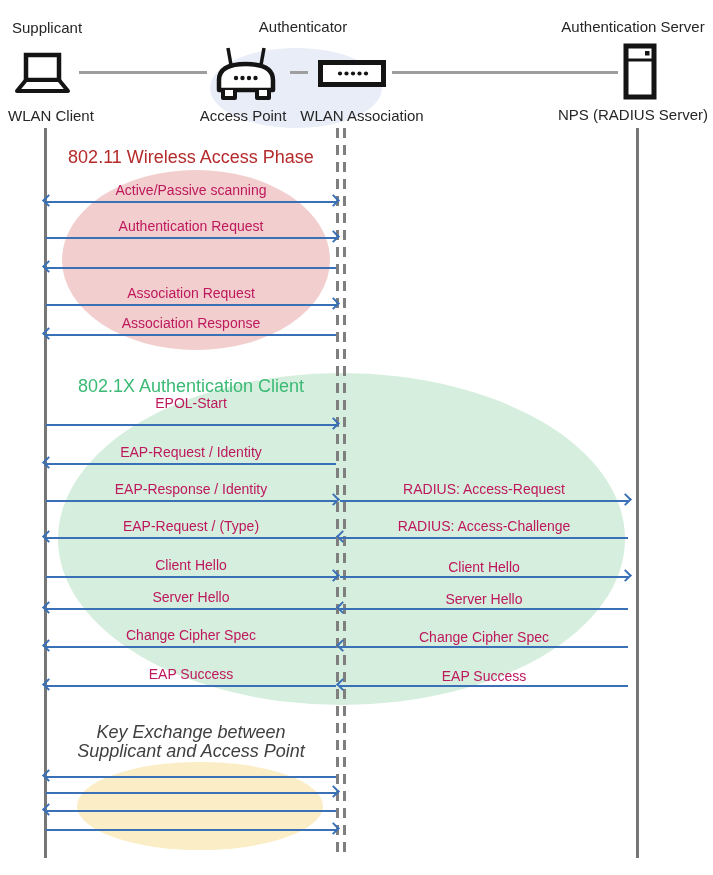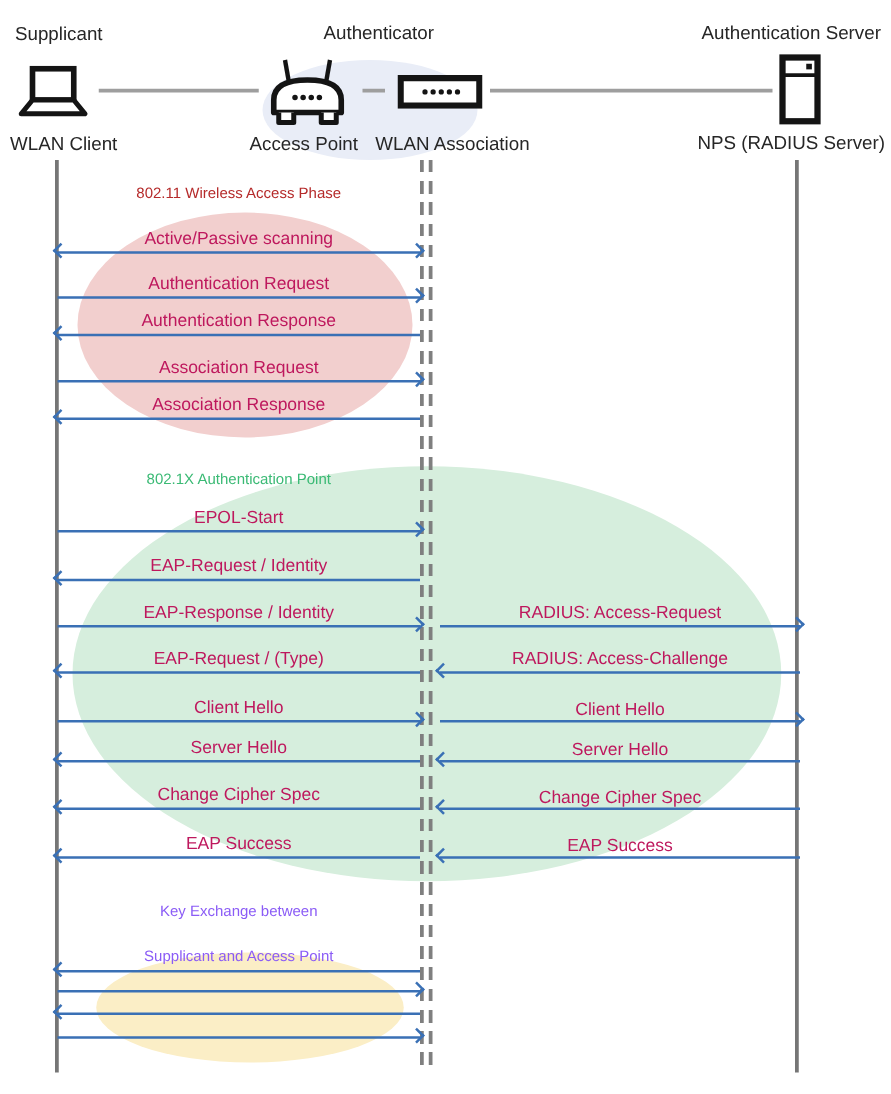--- a/index.html
+++ b/index.html
@@ -7,34 +7,34 @@
   #canvas{position:relative;width:713px;height:875px;background:#ffffff;overflow:hidden;}
   .abs{position:absolute;}
   .ellipse{position:absolute;border-radius:50%;}
   .role{position:absolute;font-size:15px;color:#262626;white-space:nowrap;}
   .devlabel{position:absolute;font-size:15px;color:#262626;white-space:nowrap;}
   .center{text-align:center;}
   .lifeline{position:absolute;width:3px;background:#767676;}
   .dashline{position:absolute;width:3px;
     background:repeating-linear-gradient(to bottom,#7F7F7F 0 10px,transparent 10px 17px);}
   .hline{position:absolute;height:3px;background:#9E9E9E;}
-  .phase-title{position:absolute;font-size:12px;text-align:center;white-space:nowrap;}
+  .phase-title{position:absolute;font-size:18px;text-align:center;white-space:nowrap;}
   .msg-label{position:absolute;font-size:14px;color:#be185d;text-align:center;white-space:nowrap;}
   .arrow{position:absolute;height:2px;background:#3A70B5;}
   .seg-l{left:46px;width:290px;}
-  .seg-r{left:352px;width:288px;}
+  .seg-r{left:340px;width:288px;}
   .arrow.l::before,.arrow.b::before{
     content:"";position:absolute;left:-2px;top:-5px;width:7px;height:7px;
     border-left:2.5px solid #3A70B5;border-bottom:2.5px solid #3A70B5;transform:rotate(45deg);}
   .arrow.r::after,.arrow.b::after{
     content:"";position:absolute;right:-2px;top:-5px;width:7px;height:7px;
     border-top:2.5px solid #3A70B5;border-right:2.5px solid #3A70B5;transform:rotate(45deg);}
   .c-red{color:#B52A2A;}
   .c-green{color:#3BBA75;}
-  .c-orange{color:#8b5cf6;}
+  .c-orange{color:#404040;font-style:italic;}
   .e-pink{background:#F2CFCE;}
   .e-green{background:#D6EEDD;}
   .e-yellow{background:#FBEEC6;}
   .e-lav{background:#E9EDF7;}
 </style>
 </head>
 <body>
 
 <div id="canvas">
 
@@ -95,32 +95,31 @@
   <div class="lifeline" style="left:636px;top:128px;height:730px;"></div>
 
   <div class="phase-title c-red seg-l" style="top:147px;">802.11 Wireless Access Phase</div>
 
   <div class="msg-label seg-l" style="top:182px;">Active/Passive scanning</div>
   <div class="arrow b seg-l" style="top:201px;"></div>
 
   <div class="msg-label seg-l" style="top:218px;">Authentication Request</div>
   <div class="arrow r seg-l" style="top:237px;"></div>
 
-  <div class="msg-label seg-l" style="top:248px;">Authentication Response</div>
   <div class="arrow l seg-l" style="top:267px;"></div>
 
   <div class="msg-label seg-l" style="top:285px;">Association Request</div>
   <div class="arrow r seg-l" style="top:304px;"></div>
 
   <div class="msg-label seg-l" style="top:315px;">Association Response</div>
   <div class="arrow l seg-l" style="top:334px;"></div>
 
-  <div class="phase-title c-green seg-l" style="top:376px;">802.1X Authentication Point</div>
+  <div class="phase-title c-green seg-l" style="top:376px;">802.1X Authentication Client</div>
 
-  <div class="msg-label seg-l" style="top:405px;">EPOL-Start</div>
+  <div class="msg-label seg-l" style="top:395px;">EPOL-Start</div>
   <div class="arrow r seg-l" style="top:424px;"></div>
 
   <div class="msg-label seg-l" style="top:444px;">EAP-Request / Identity</div>
   <div class="arrow l seg-l" style="top:463px;"></div>
 
   <div class="msg-label seg-l" style="top:481px;">EAP-Response / Identity</div>
   <div class="arrow r seg-l" style="top:500px;"></div>
   <div class="msg-label seg-r" style="top:481px;">RADIUS: Access-Request</div>
   <div class="arrow r seg-r" style="top:500px;"></div>
 
@@ -143,20 +142,20 @@
   <div class="arrow l seg-l" style="top:646px;"></div>
   <div class="msg-label seg-r" style="top:629px;">Change Cipher Spec</div>
   <div class="arrow l seg-r" style="top:646px;"></div>
 
   <div class="msg-label seg-l" style="top:666px;">EAP Success</div>
   <div class="arrow l seg-l" style="top:685px;"></div>
   <div class="msg-label seg-r" style="top:668px;">EAP Success</div>
   <div class="arrow l seg-r" style="top:685px;"></div>
 
   <div class="phase-title c-orange seg-l" style="top:722px;">Key Exchange between</div>
-  <div class="phase-title c-orange seg-l" style="top:758px;">Supplicant and Access Point</div>
+  <div class="phase-title c-orange seg-l" style="top:741px;">Supplicant and Access Point</div>
 
   <div class="arrow l seg-l" style="top:776px;"></div>
   <div class="arrow r seg-l" style="top:792px;"></div>
   <div class="arrow l seg-l" style="top:810px;"></div>
   <div class="arrow r seg-l" style="top:829px;"></div>
 
 </div>
 
 </body></html>

